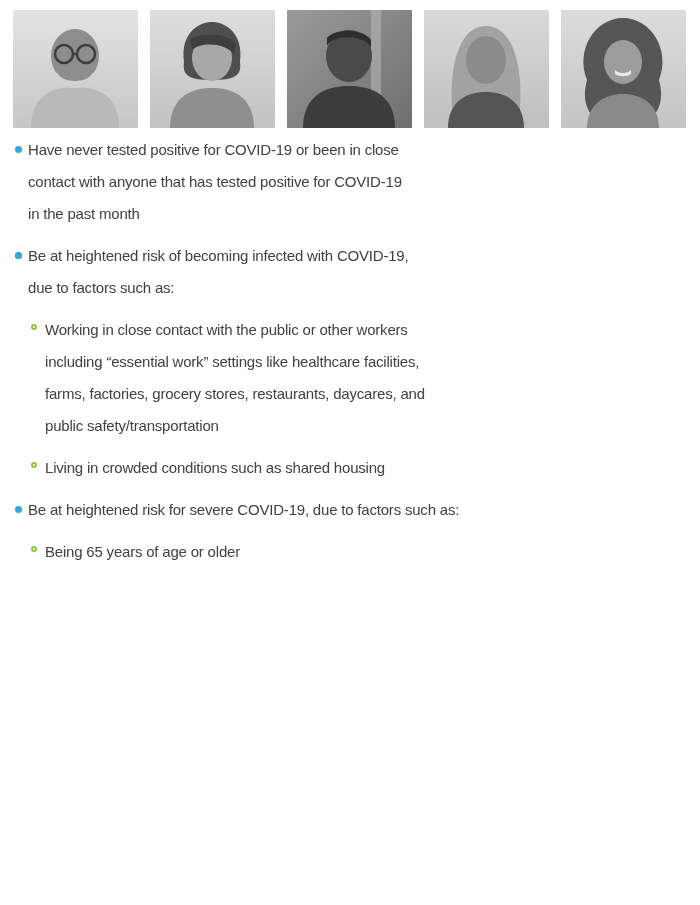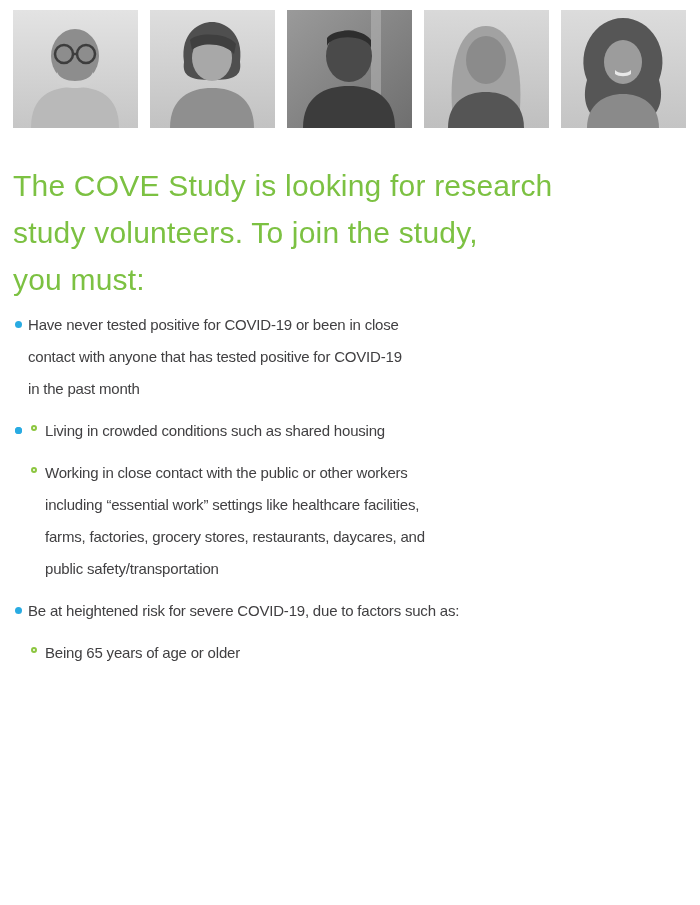--- a/index.html
+++ b/index.html
@@ -169,43 +169,43 @@
           </defs>
         <rect width="125" height="118" fill="url(#bg5)"></rect>
         <path d="M26 70 C14 40 34 8 62 8 C90 8 110 40 98 70 C104 92 96 104 88 110 L36 110 C28 104 20 92 26 70 Z" fill="#565656"></path>
         <ellipse cx="62" cy="52" rx="19" ry="22" fill="#9c9c9c"></ellipse>
         <path d="M26 118 C26 94 44 84 62 84 C80 84 98 94 98 118 Z" fill="#8a8a8a"></path>
         <path d="M54 60 C57 64 67 64 70 60 L70 64 C66 67 58 67 54 64 Z" fill="#e8e8e8"></path>
       </svg>
     </div>
   </div>
 
-  <h1 class="heading">The COVE Study is looking for research<br>study volunteers. To join the study,<br>you must:</h1>
 
   <ul class="req-list">
 
     <li class="req-item">
       <span class="bullet-dot"></span>
       <span>Have never tested positive for COVID-19 or been in close<br>contact with anyone that has tested positive for COVID-19<br>in the past month</span>
     </li>
 
     <li class="req-item">
       <span class="bullet-dot"></span>
     </li>
 
     <li class="req-item">
       <span class="bullet-dot"></span>
+      <span>Be at heightened risk of becoming infected with COVID-19,<br>due to factors such as:</span>
       <ul class="sub-list">
         <li class="sub-item">
           <span class="bullet-ring"></span>
-          <span>Living in crowded conditions such as shared housing</span>
+          <span>Working in close contact with the public or other workers<br>including “essential work” settings like healthcare facilities,<br>farms, factories, grocery stores, restaurants, daycares, and<br>public safety/transportation</span>
         </li>
         <li class="sub-item">
           <span class="bullet-ring"></span>
-          <span>Working in close contact with the public or other workers<br>including “essential work” settings like healthcare facilities,<br>farms, factories, grocery stores, restaurants, daycares, and<br>public safety/transportation</span>
+          <span>Living in crowded conditions such as shared housing</span>
         </li>
       </ul>
     </li>
 
     <li class="req-item">
       <span class="bullet-dot"></span>
       <span>Be at heightened risk for severe COVID-19, due to factors such as:</span>
       <ul class="sub-list">
         <li class="sub-item">
           <span class="bullet-ring"></span>

